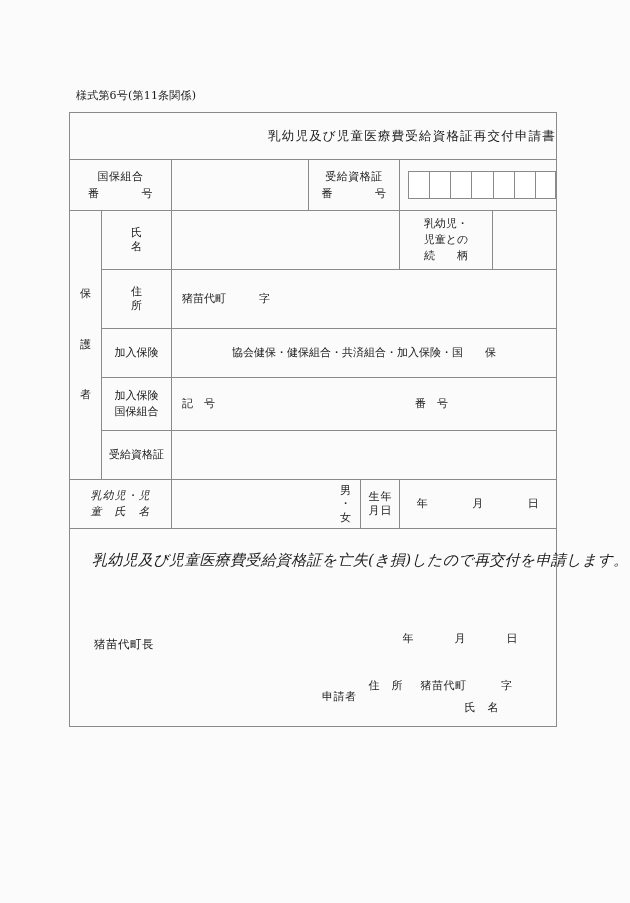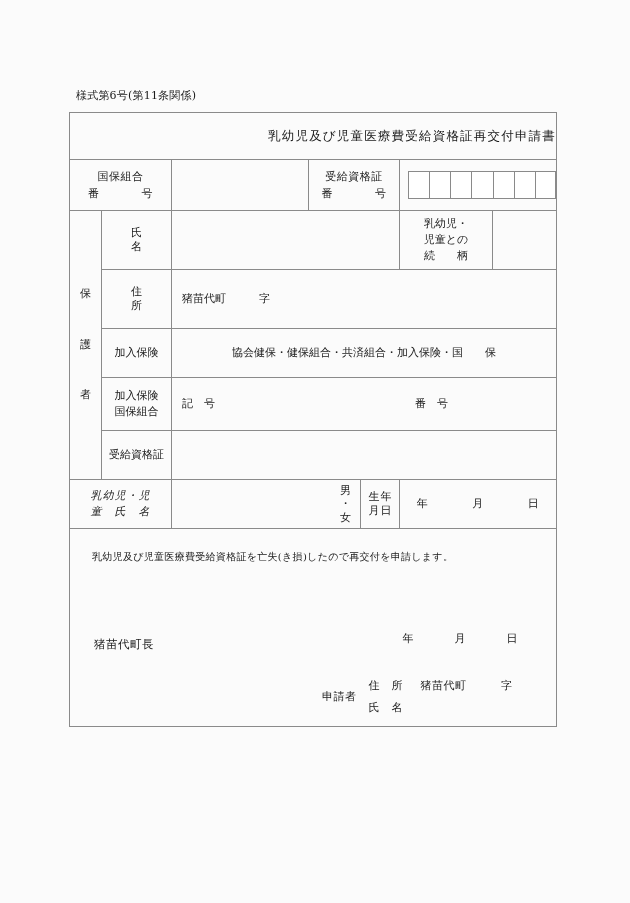--- a/index.html
+++ b/index.html
@@ -138,23 +138,24 @@
   .stmt-cell {
     height: 197px;
     vertical-align: top;
     position: relative;
   }
   .stmt-body { position: relative; height: 100%; }
   .stmt-line {
     position: absolute;
     left: 22px;
     top: 21px;
-    font-size: 10px;
+    font-size: 15px;
     letter-spacing: 0.3px;
     white-space: nowrap;
+    font-style: italic;
   }
   .stmt-date {
     position: absolute;
     right: 38px;
     top: 62px;
     font-size: 11px;
     letter-spacing: 0.5px;
     margin-top: 40px;
   }
   .stmt-date .seg { display: inline-block; width: 48px; text-align: left; }
@@ -174,21 +175,21 @@
     top: 146px;
     display: flex;
     align-items: center;
     font-size: 11px;
   }
   .applicant-label {
     letter-spacing: 0.5px;
     padding-right: 12px;
   }
   .applicant-fields { line-height: 2.0; }
-  .applicant-fields .row { white-space: nowrap; letter-spacing: 0.5px; }
+  .applicant-fields .row { white-space: nowrap; letter-spacing: 0.5px; text-align: right; }
   .applicant-fields .key { display: inline-block; width: 34px; }
   .gap-sm { display: inline-block; width: 10px; }
   .gap-md { display: inline-block; width: 34px; }
   .gap-lg { display: inline-block; width: 62px; }
 </style>
 </head>
 <body>
 
 <div class="page">
 

